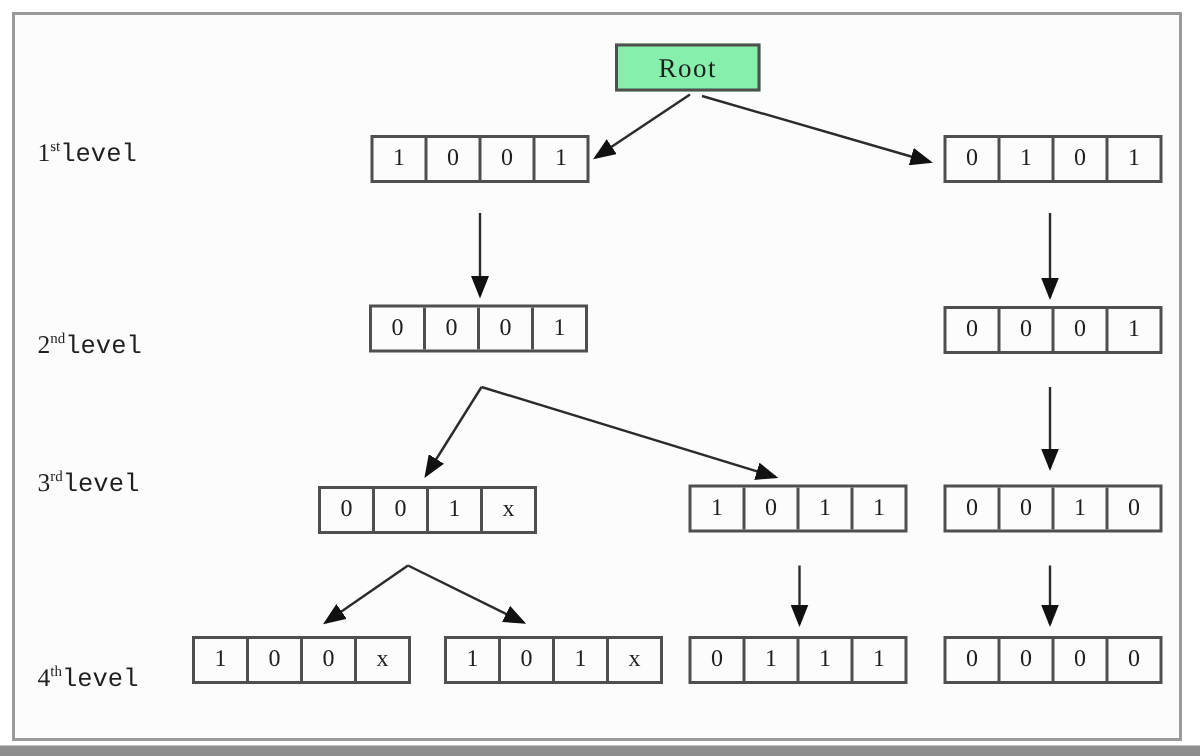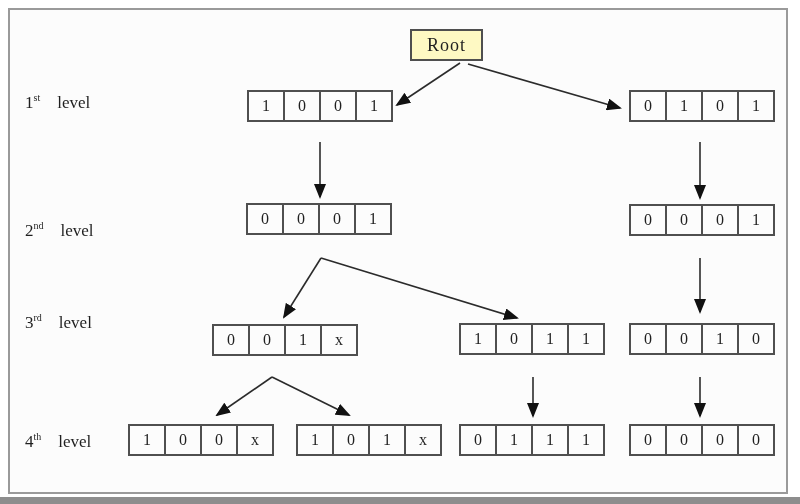--- a/index.html
+++ b/index.html
@@ -26,35 +26,35 @@
     background:#8d8d8d;
   }
   .arrows{
     position:absolute;left:0;top:0;
     width:800px;height:504px;
     pointer-events:none;
   }
   .root-box{
     position:absolute;
     left:410px;top:29px;
-    width:73px;height:32px;
+    width:97px;height:32px;
     border:2px solid #4f4f4f;
-    background:#fef9c3;
+    background:#86efac;
     box-sizing:border-box;
     display:flex;align-items:center;justify-content:center;
     font-size:18px;letter-spacing:1px;
   }
   .level-label{
     position:absolute;
     left:25px;
     font-size:17px;
     white-space:nowrap;
   }
   .level-label sup{font-size:10px;}
-  .level-label .word{margin-left:17px;}
+  .level-label .word{margin-left:0;font-family:Liberation Mono, monospace;}
   .reg{
     position:absolute;
     display:flex;
     width:146px;height:32px;
     border:2px solid #4f4f4f;
     background:#fcfcfc;
     box-sizing:border-box;
   }
   .reg .cell{
     flex:1 1 0;
@@ -98,21 +98,21 @@
 
   <div class="level-label" style="top:92px">
     <span>1</span><sup>st</sup><span class="word">level</span>
   </div>
   <div class="level-label" style="top:220px">
     <span>2</span><sup>nd</sup><span class="word">level</span>
   </div>
   <div class="level-label" style="top:312px">
     <span>3</span><sup>rd</sup><span class="word">level</span>
   </div>
-  <div class="level-label" style="top:431px">
+  <div class="level-label" style="top:442px">
     <span>4</span><sup>th</sup><span class="word">level</span>
   </div>
 
   <div class="reg" style="left:247px;top:90px">
     <span class="cell">1</span>
     <span class="cell">0</span>
     <span class="cell">0</span>
     <span class="cell">1</span>
   </div>
 

